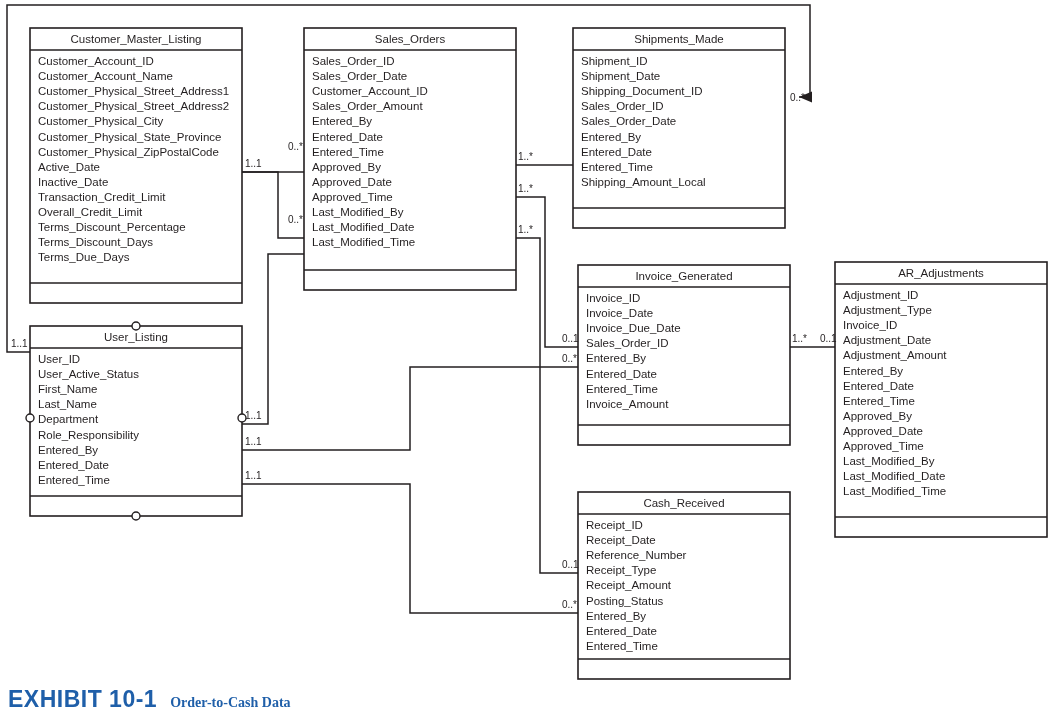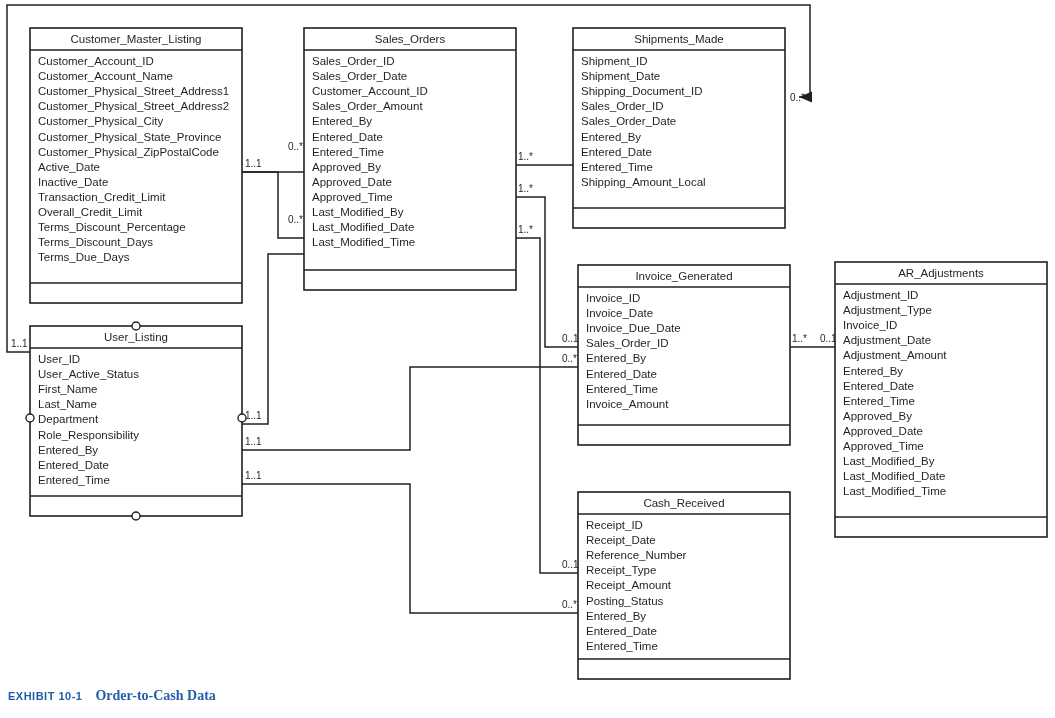--- a/index.html
+++ b/index.html
@@ -74,21 +74,21 @@
   }
   .caption {
     position: absolute;
     left: 8px;
     top: 686px;
     white-space: nowrap;
   }
   .caption-label {
     font-family: "Liberation Sans", sans-serif;
     font-weight: bold;
-    font-size: 11px;
+    font-size: 23px;
     letter-spacing: 0.5px;
     color: #1f5fa9;
   }
   .caption-title {
     font-family: "Liberation Serif", serif;
     font-weight: bold;
     font-size: 14px;
     color: #1f5fa9;
     margin-left: 13px;
   }

